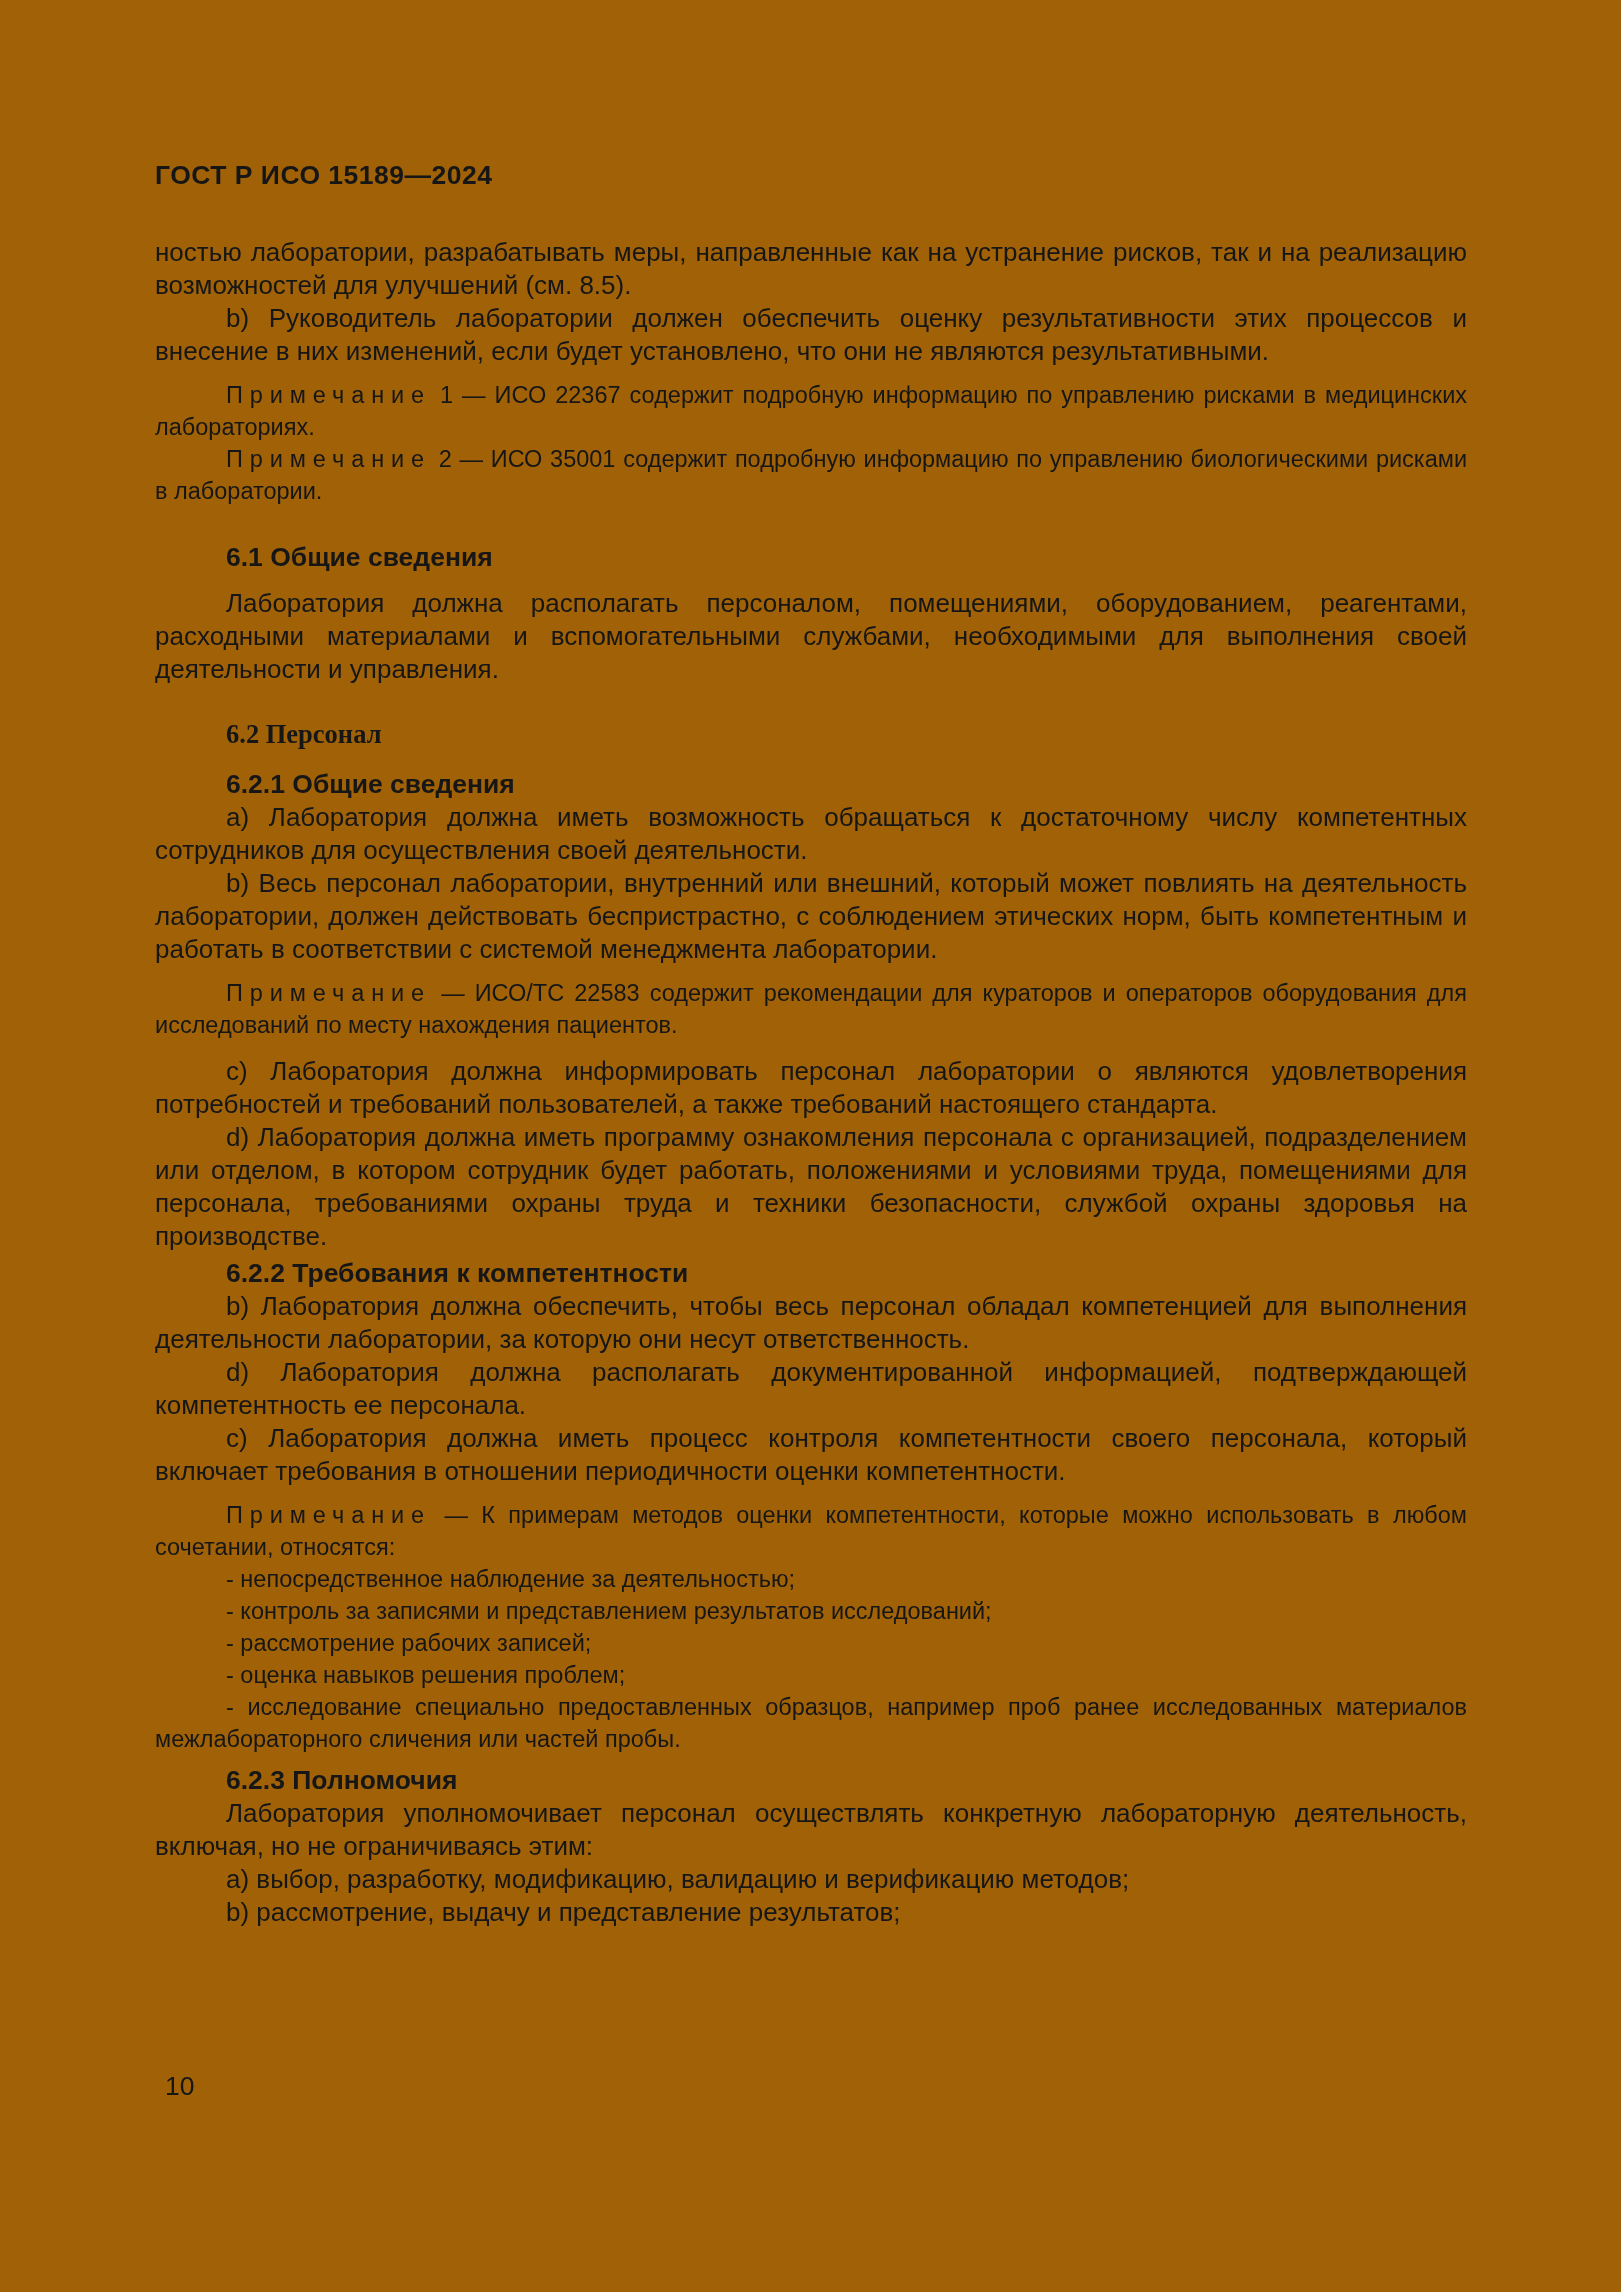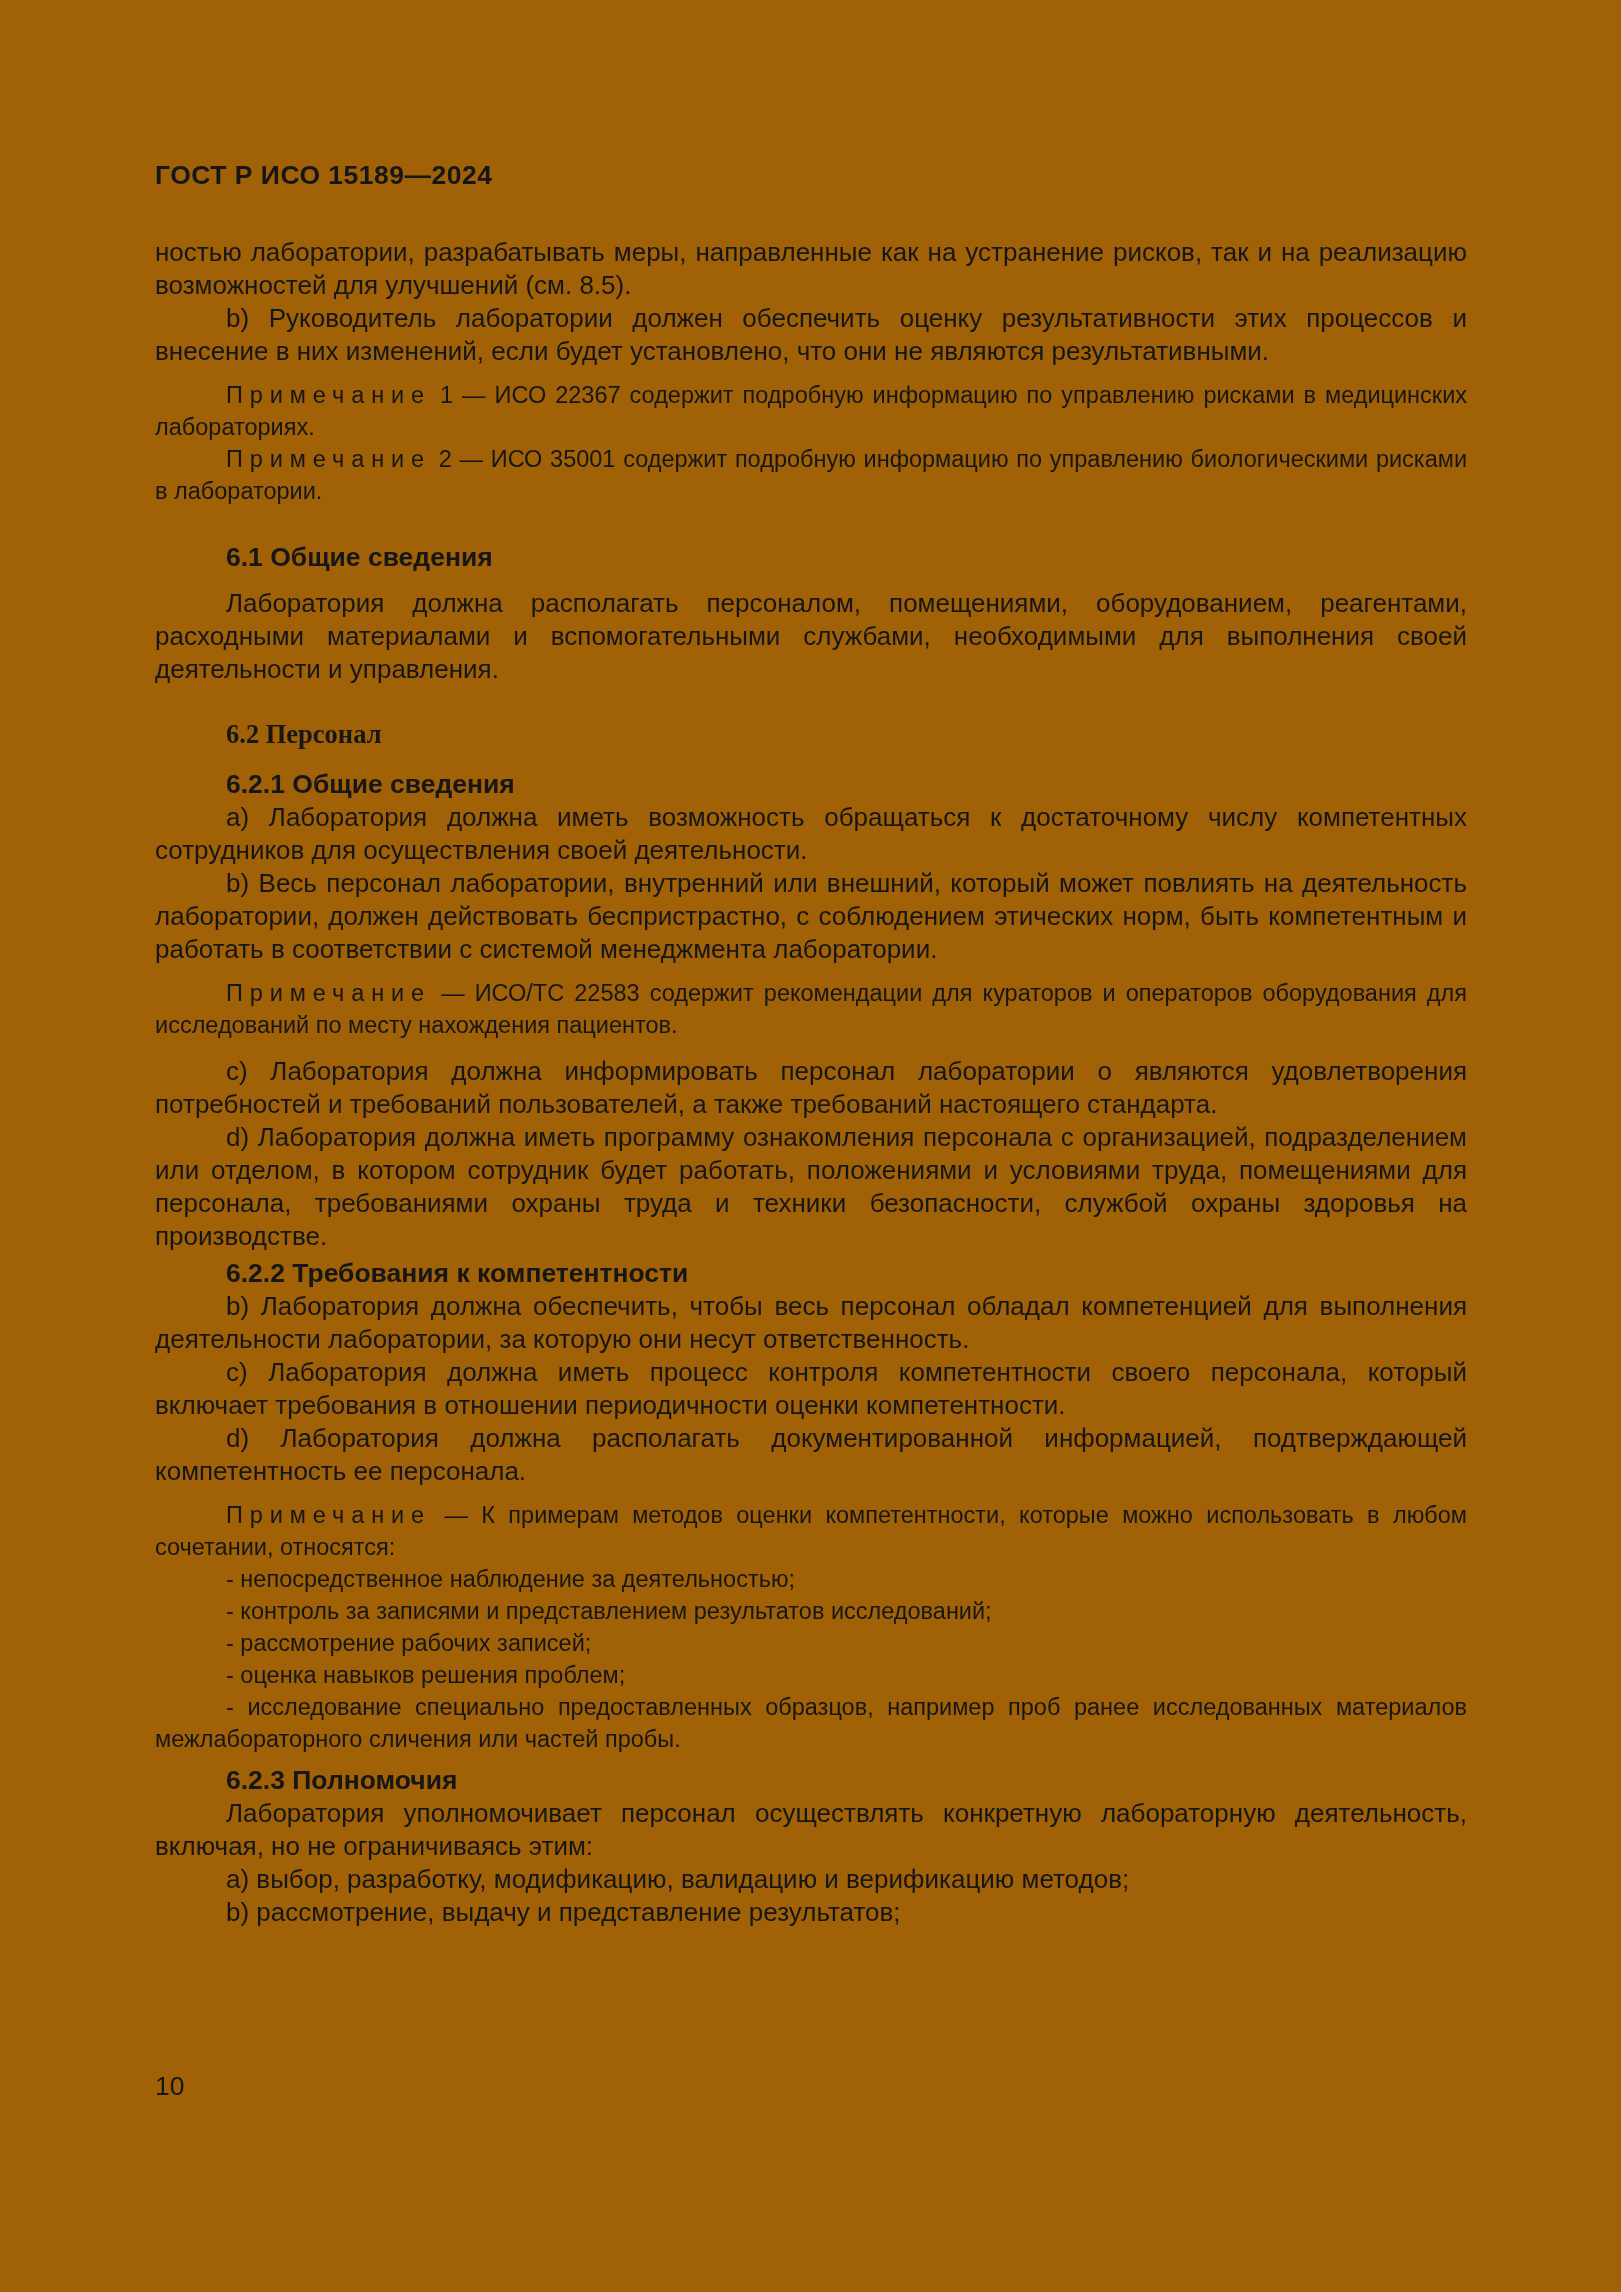--- a/index.html
+++ b/index.html
@@ -36,21 +36,21 @@
     font-size: 29px; font-weight: 700; line-height: 39px;
     text-indent: 71px;
   }
   .h1 .h1-num { margin-right: 15.7px; }
   .h2, .h3 {
     font-size: 26.5px; font-weight: 700; line-height: 33px;
     text-indent: 71px;
   }
   .page-number {
     position: absolute;
-    left: 155px; top: 2070px;
+    left: 165px; top: 2070px;
     font-size: 26.5px; line-height: 33px;
   }
   .mt45 { margin-top: 44px; }
   .mt34 { margin-top: 33px; }
   .mt24 { margin-top: 32px; font-family: Liberation Serif, serif; }
   .mt22 { margin-top: 34px; }
   .mt18 { margin-top: 17px; }
   .mt14 { margin-top: 13.7px; }
   .mt11 { margin-top: 10.8px; }
   .mt10 { margin-top: 9.8px; }
@@ -85,22 +85,22 @@
 
   <div class="note mt11">
     <p><span class="note-label">Примечание</span> <span>— ИСО/ТС 22583 содержит рекомендации для кураторов и операторов оборудования для исследований по месту нахождения пациентов.</span></p>
   </div>
 
   <p class="body-p ind mt14">c) Лаборатория должна информировать персонал лаборатории о являются удовлетворения потребностей и требований пользователей, а также требований настоящего стандарта.</p>
   <p class="body-p ind">d) Лаборатория должна иметь программу ознакомления персонала с организацией, подразделением или отделом, в котором сотрудник будет работать, положениями и условиями труда, помещениями для персонала, требованиями охраны труда и техники безопасности, службой охраны здоровья на производстве.</p>
 
   <div class="h3 mt4">6.2.2 Требования к компетентности</div>
   <p class="body-p ind">b) Лаборатория должна обеспечить, чтобы весь персонал обладал компетенцией для выполнения деятельности лаборатории, за которую они несут ответственность.</p>
+  <p class="body-p ind">d) Лаборатория должна располагать документированной информацией, подтверждающей компетентность ее персонала.</p>
   <p class="body-p ind">c) Лаборатория должна иметь процесс контроля компетентности своего персонала, который включает требования в отношении периодичности оценки компетентности.</p>
-  <p class="body-p ind">d) Лаборатория должна располагать документированной информацией, подтверждающей компетентность ее персонала.</p>
 
   <div class="note mt11">
     <p><span class="note-label">Примечание</span> <span>— К примерам методов оценки компетентности, которые можно использовать в любом сочетании, относятся:</span></p>
     <p>- непосредственное наблюдение за деятельностью;</p>
     <p>- контроль за записями и представлением результатов исследований;</p>
     <p>- рассмотрение рабочих записей;</p>
     <p>- оценка навыков решения проблем;</p>
     <p>- исследование специально предоставленных образцов, например проб ранее исследованных материалов межлабораторного сличения или частей пробы.</p>
   </div>
 

